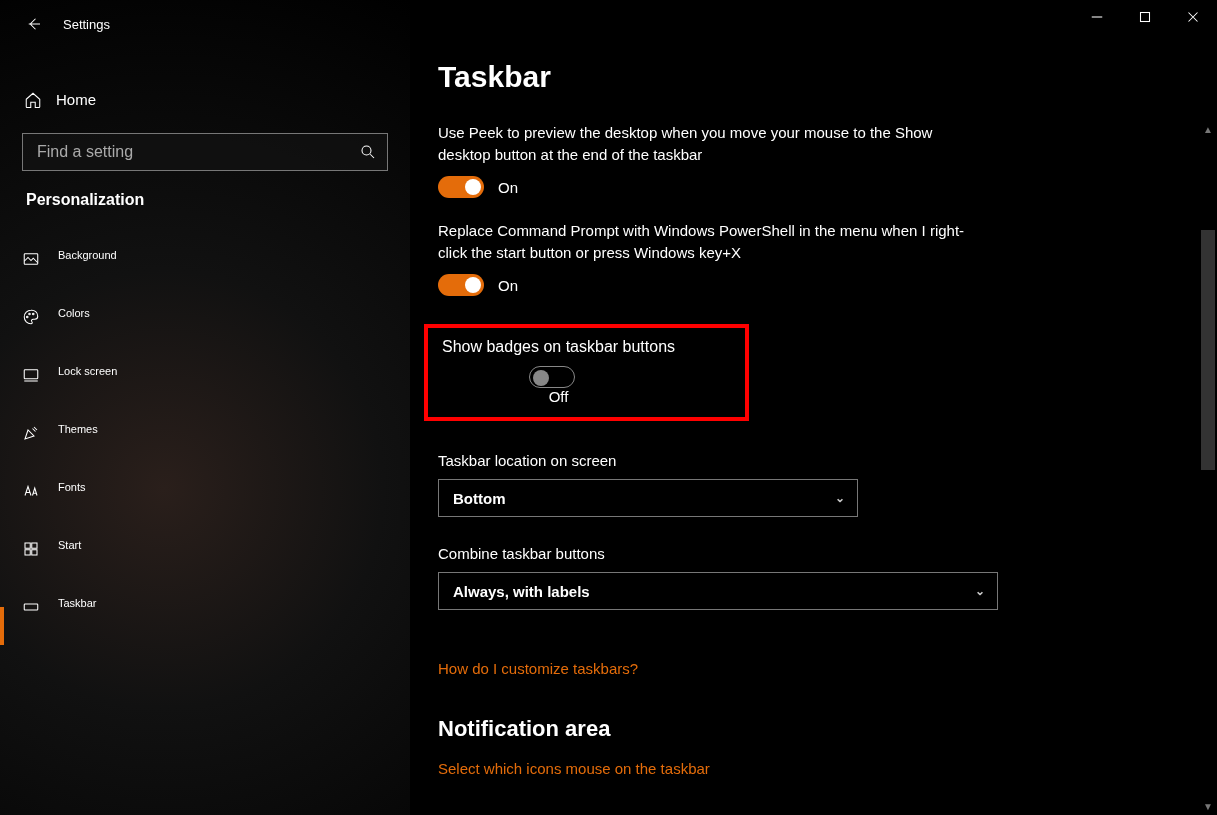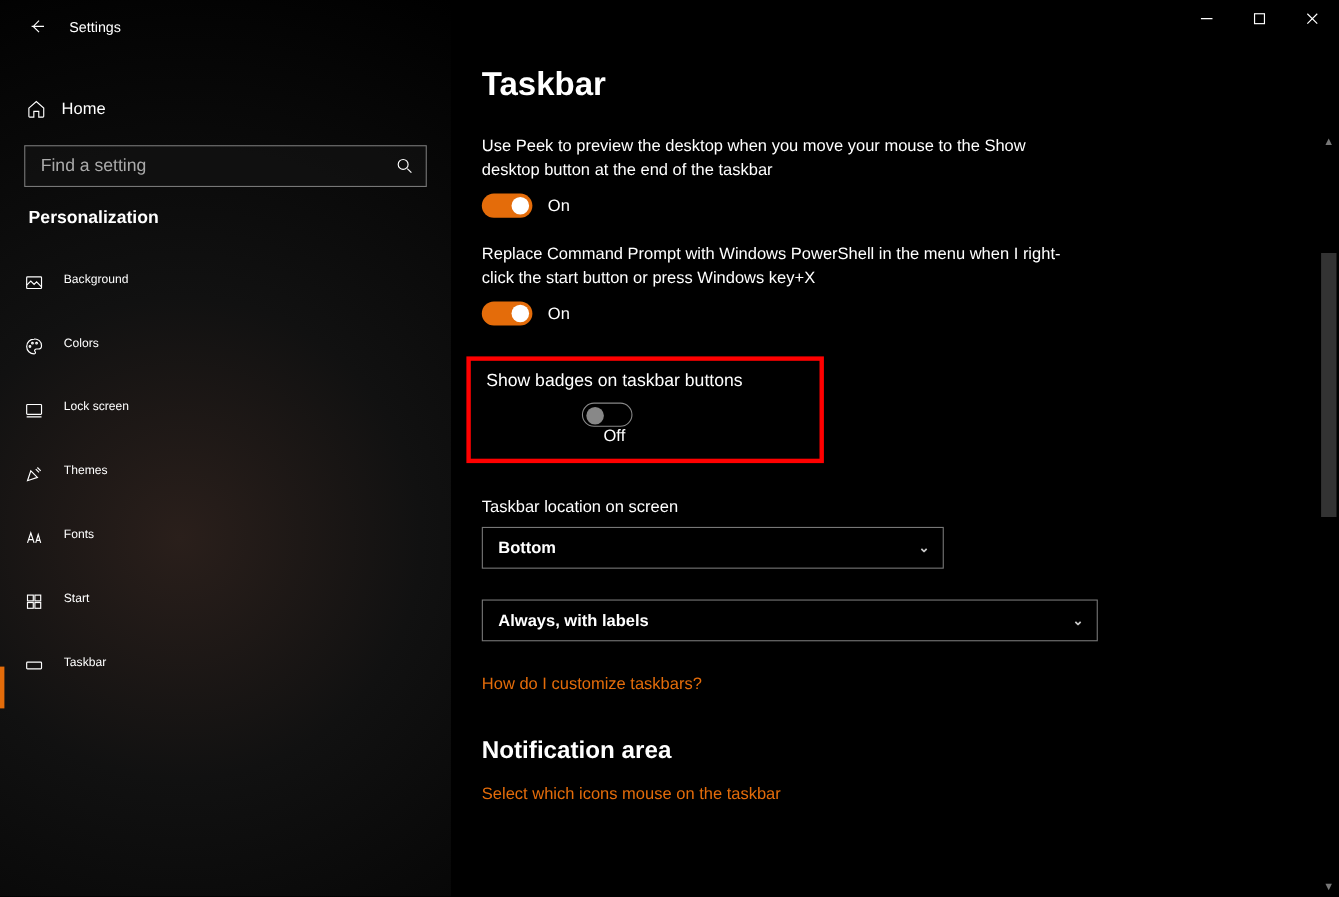--- a/index.html
+++ b/index.html
@@ -247,27 +247,28 @@
 
       <div class="setting">
         <div class="setting-label">Taskbar location on screen</div>
         <div class="dropdown dd-narrow">
           <span>Bottom</span>
           <span class="chev">⌄</span>
         </div>
       </div>
 
       <div class="setting" style="margin-top:28px;">
+        <div class="setting-label">Combine taskbar buttons</div>
         <div class="dropdown dd-wide">
           <span>Always, with labels</span>
           <span class="chev">⌄</span>
         </div>
       </div>
 
-      <a class="link" style="margin-top:8px; display:inline-block;">How do I customize taskbars?</a>
+      <a class="link" style="margin-top:28px; display:inline-block;">How do I customize taskbars?</a>
 
       <div class="section-title">Notification area</div>
 
       <div class="cutoff">Select which icons mouse on the taskbar</div>
     </div>
 
     <div class="scrollbar">
       <div class="scroll-up">▲</div>
       <div class="thumb"></div>
       <div class="scroll-down">▼</div>

